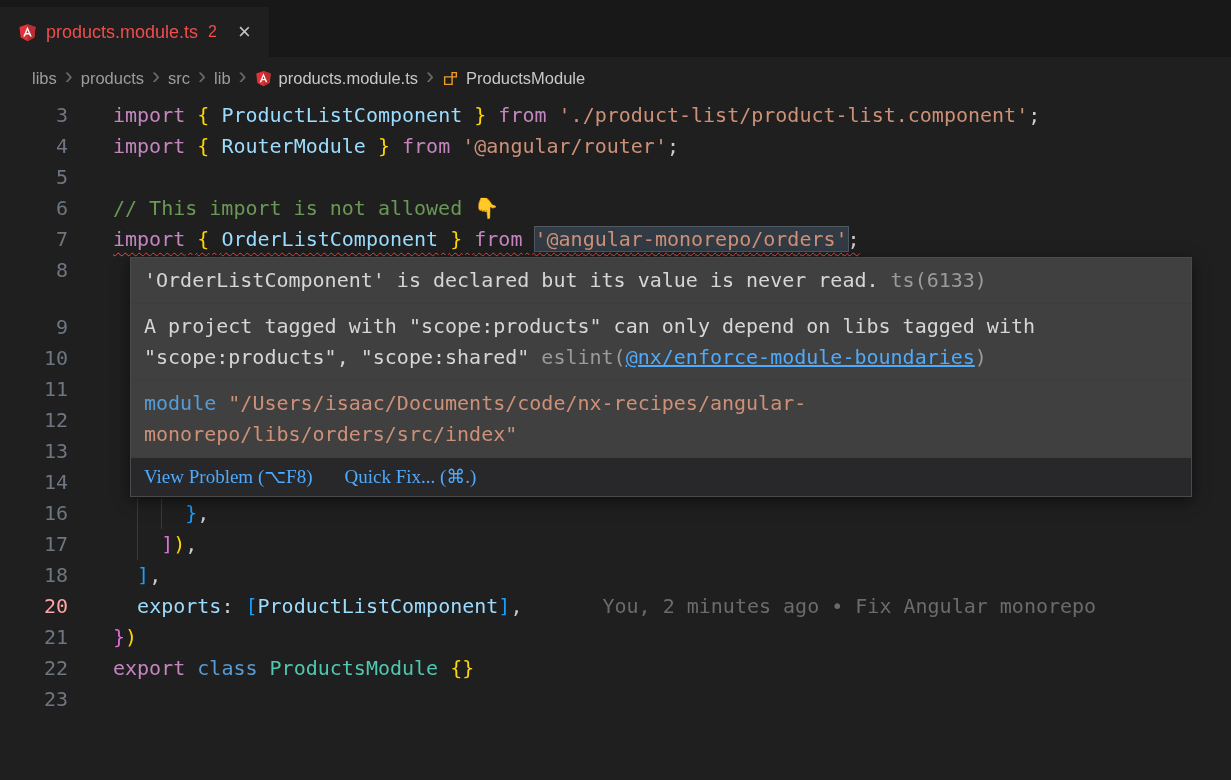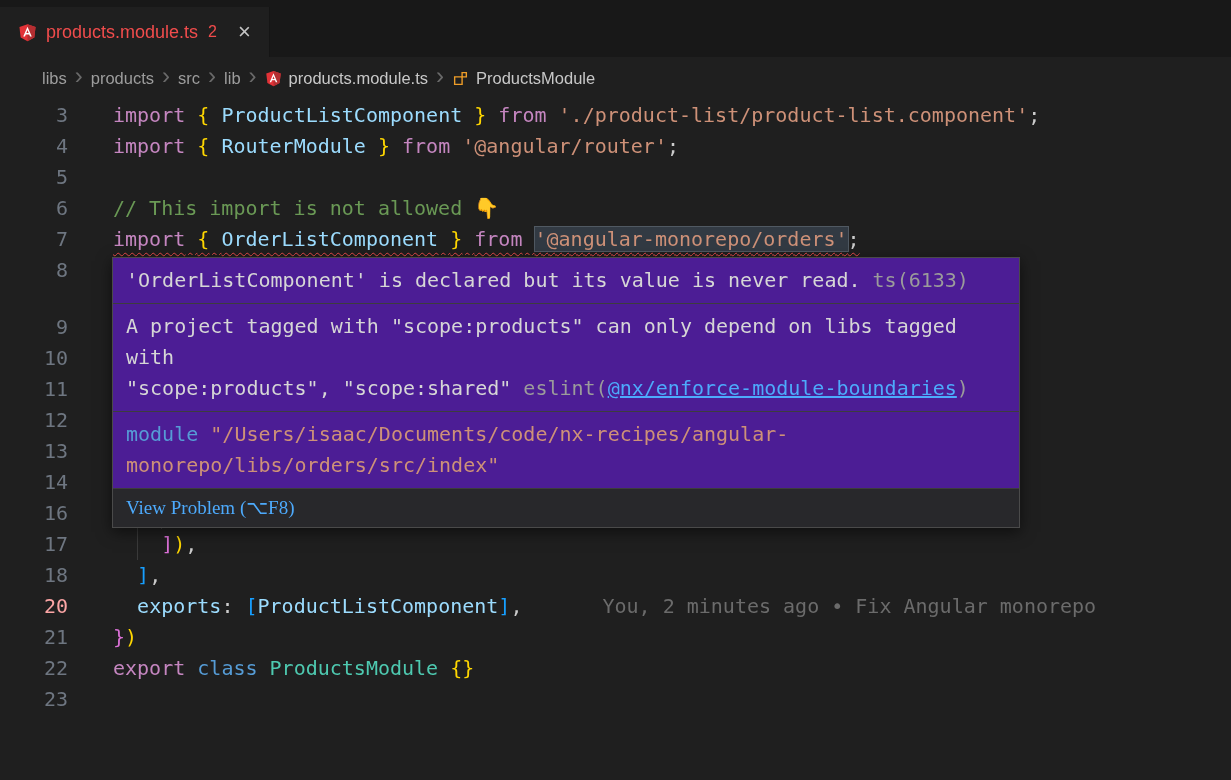--- a/index.html
+++ b/index.html
@@ -16,21 +16,21 @@
     height:50px;display:flex;align-items:center;gap:9px;padding:0 18px;
     background:#1f1f1f;border-right:1px solid #151515;
     font-family:"Liberation Sans",sans-serif;font-size:18px;cursor:pointer;
   }
   .tab-icon{display:flex;}
   .tab-title{color:#f14c4c;}
   .tab-badge{color:#f14c4c;font-size:16px;margin-left:1px;}
   .tab-close{color:#c5c5c5;font-size:22px;line-height:1;margin-left:12px;cursor:pointer;}
   
   .breadcrumbs{
-    height:42px;display:flex;align-items:center;padding-left:42px;background:#1f1f1f;
+    height:42px;display:flex;align-items:center;padding-left:32px;background:#1f1f1f;
     font-family:"Liberation Sans",sans-serif;font-size:16.5px;color:#9d9d9d;
   }
   .bc-item{cursor:pointer;white-space:nowrap;}
   .bc-item.hi{color:#c8c8c8;}
   .bc-sep{color:#6a6a6a;font-size:24px;margin:0 8px;line-height:1;transform:translateY(-2px);}
   .bc-icon{display:flex;margin-right:7px;}
   
   .editor{position:relative;padding-top:1px;font-size:20px;color:#cccccc;}
   .code-line{display:flex;height:31px;line-height:31px;white-space:pre;cursor:text;}
   .code-line[data-line="8"]{margin-bottom:26px;}
@@ -44,22 +44,22 @@
   .tk-blame{color:#6b6b6b;margin-left:80px;}
   .sq{
     text-decoration:underline wavy #f14c4c;
     text-decoration-skip-ink:none;
     text-underline-offset:6px;
     text-decoration-thickness:1px;
   }
   .tk-hl{background:rgba(85,110,135,.35);box-shadow:0 0 0 1px rgba(140,160,180,.45);text-align:right;}
   
   .hover{
-    position:absolute;left:112px;top:257px;width:908px;z-index:20;
-    background:#4c1d95;border:1px solid #4a4a4a;box-shadow:0 4px 14px rgba(0,0,0,.55);
+    position:absolute;left:130px;top:257px;width:1062px;z-index:20;
+    background:#404040;border:1px solid #4a4a4a;box-shadow:0 4px 14px rgba(0,0,0,.55);
     font-size:20px;
   }
   .hv-sec{padding:7px 13px;border-bottom:1px solid #3d3d3d;}
   .hv-line{line-height:31px;white-space:pre-wrap;}
   .hv-msg{color:#d6d6d6;}  .hv-src{color:#9b9b9b;}
   .hv-link{color:#4daafc;text-decoration:underline;cursor:pointer;}
   .hv-kw{color:#569cd6;}   .hv-str{color:#ce9178;}
   .hv-status{display:flex;gap:32px;padding:6px 13px;background:#28282b;font-family:Liberation Serif, serif;}
   .hv-action{color:#4daafc;cursor:pointer;font-size:19px;line-height:26px;white-space:pre;}
 </style>
@@ -143,16 +143,17 @@
           <div class="hv-line"><span class="hv-msg">A project tagged with "scope:products" can only depend on libs tagged with</span></div>
           <div class="hv-line"><span class="hv-msg">"scope:products", "scope:shared"</span><span class="hv-src"> eslint(</span><span class="hv-link">@nx/enforce-module-boundaries</span><span class="hv-src">)</span></div>
         </div>
         <div class="hv-sec">
           <div class="hv-line"><span class="hv-kw">module </span><span class="hv-str">"/Users/isaac/Documents/code/nx-recipes/angular-</span></div>
           <div class="hv-line"><span class="hv-str">monorepo/libs/orders/src/index"</span></div>
         </div>
       </div>
     <div class="hv-status">
       <span class="hv-action">View Problem (⌥F8)</span>
+      <span class="hv-action">Quick Fix... (⌘.)</span>
     </div>
   </div>
 
 </div>
 
 </body></html>

